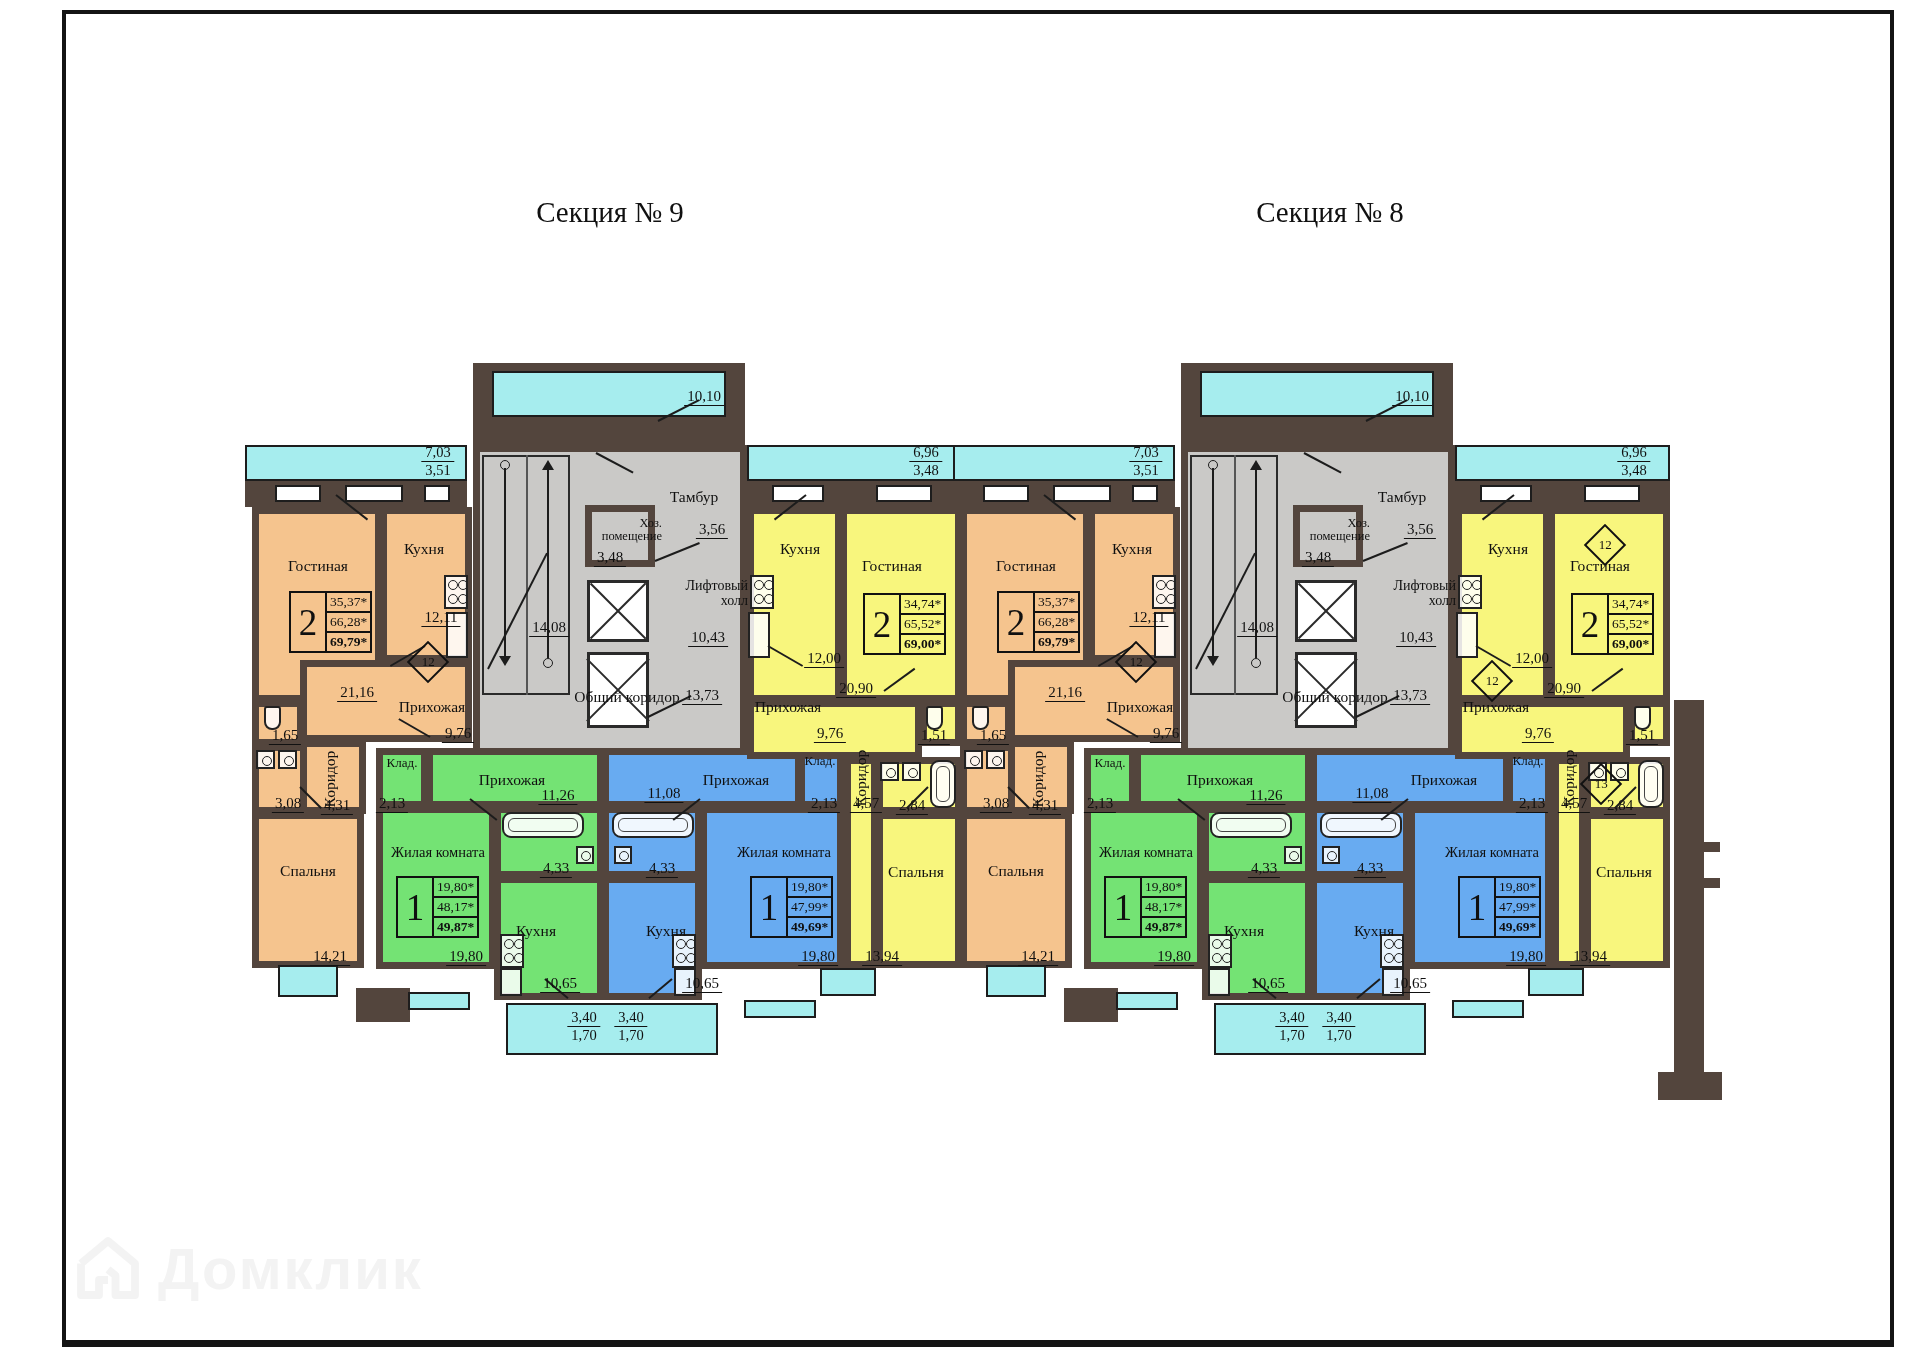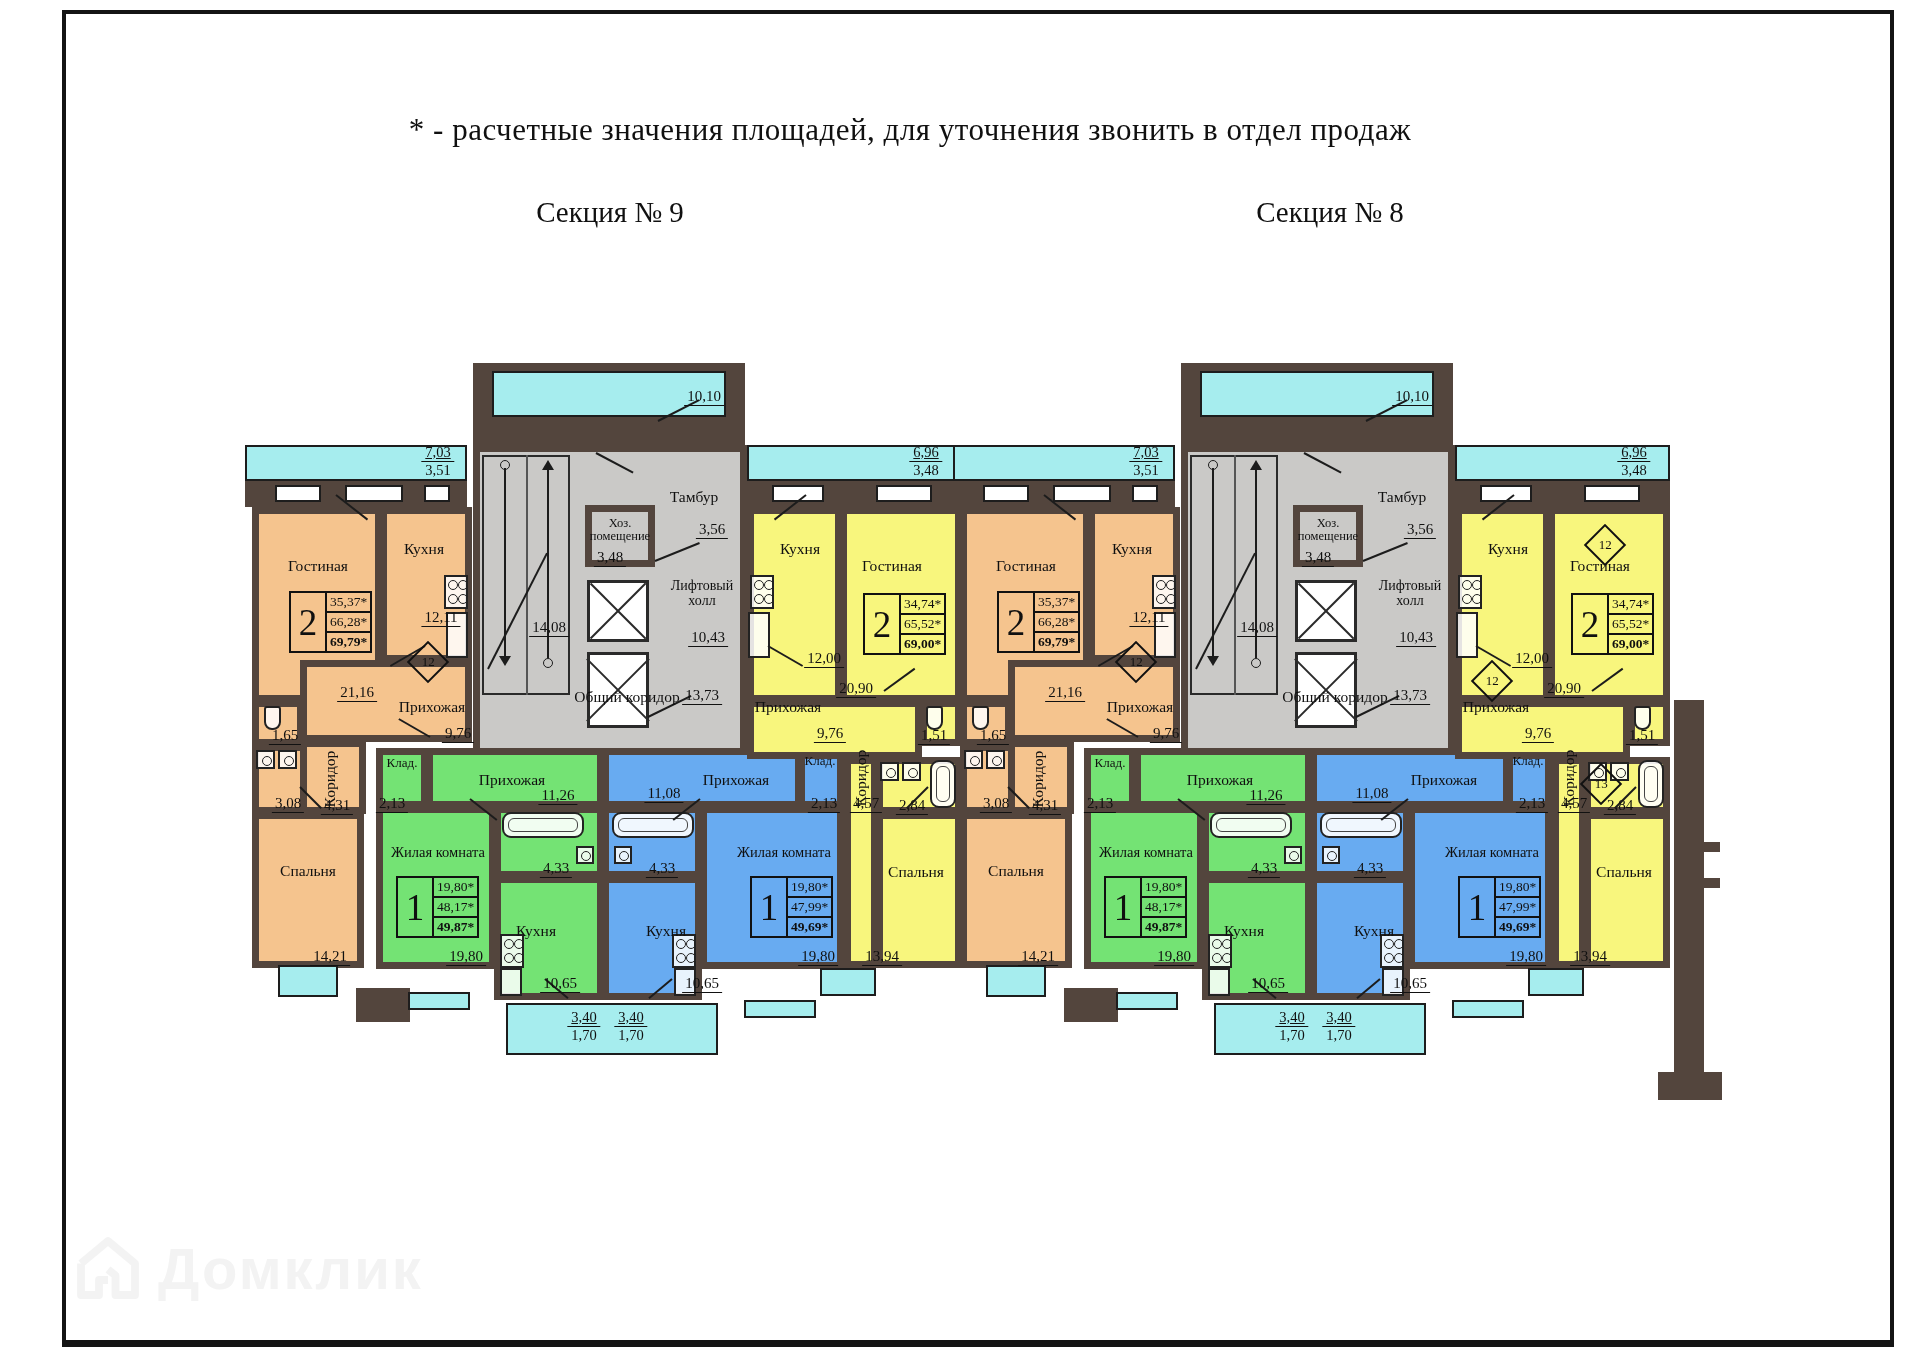--- a/index.html
+++ b/index.html
@@ -11,24 +11,24 @@
   #plan{position:absolute;left:0;top:0;width:1920px;height:1357px;}
   .room{position:absolute;box-sizing:border-box;}
   .room.solid{border:none;}
   .thin{border:2px solid #1d1d1d;}
   .wallb{position:absolute;background:#53453d;}
   .stairs{border:2px solid #2a2a2a;background:repeating-linear-gradient(to bottom,#cac9c7 0 11px,#767473 11px 12.5px);}
   .lift{border:3px solid #2a2a2a;background:#fff;}
   .xline{position:absolute;left:50%;top:50%;height:2px;background:#2a2a2a;transform-origin:center;}
   .lbl{position:absolute;transform:translate(-50%,-50%);font-size:15.5px;white-space:nowrap;line-height:1.05;}
   .lbl.rot{transform:translate(-50%,-50%) rotate(-90deg);}
-  .lbl.multi{white-space:normal;text-align:center;}
+  .lbl.multi{white-space:normal;text-align:right;}
   .dim{position:absolute;transform:translate(-50%,0);font-size:15px;border-bottom:1.5px solid #111;padding:0 3px;line-height:1.1;white-space:nowrap;}
   .frac{position:absolute;transform:translate(-50%,0);font-size:14.5px;text-align:center;line-height:1.15;}
-  .frac .t{display:block;border-bottom:1.5px solid #111;padding:0 4px;text-decoration:underline;}
+  .frac .t{display:block;border-bottom:1.5px solid #111;padding:0 4px;}
   .frac .b{display:block;}
   .badge{position:absolute;display:flex;border:2.5px solid #111;}
   .badge .num{width:30px;display:flex;align-items:center;justify-content:center;font-size:37px;border-right:2.5px solid #111;padding:0 2px;}
   .badge .vals{display:flex;flex-direction:column;}
   .badge .vals span{font-size:13.5px;padding:1px 3px;border-bottom:2px solid #111;white-space:nowrap;}
   .badge .vals span:last-child{border-bottom:none;font-weight:bold;}
   .dia{position:absolute;width:26px;height:26px;border:2px solid #111;transform:translate(-50%,-50%) rotate(45deg);display:flex;align-items:center;justify-content:center;}
   .dia span{transform:rotate(-45deg);font-size:13px;}
   .line{position:absolute;height:2px;background:#1c1c1c;transform-origin:0 50%;}
   .fix{position:absolute;box-sizing:border-box;}
@@ -40,21 +40,20 @@
   .tri{position:absolute;width:0;height:0;}
   .circ{position:absolute;width:8px;height:8px;border:1.5px solid #1c1c1c;border-radius:50%;background:transparent;}
   #watermark{position:absolute;left:72px;top:1232px;display:flex;align-items:center;gap:14px;color:#f3f3f3;}
   #watermark .wm-text{font-family:"Liberation Sans","DejaVu Sans",sans-serif;font-weight:bold;font-size:58px;letter-spacing:2px;}
 </style>
 </head>
 <body>
 
 <div id="canvas">
   <div id="frame"></div>
-  <div id="title">* -  расчетные значения площадей, для уточнения звонить в отдел продаж</div>
   <div class="sec-h" style="left:610px;top:196px;">Секция № 9</div>
   <div class="sec-h" style="left:1330px;top:196px;">Секция № 8</div>
   <div id="plan">
       <div class="room solid" style="left: 473px; top: 363px; width: 272px; height: 84px; background: rgb(83, 69, 61);"></div>
       <div class="room thin" style="left: 492px; top: 371px; width: 234px; height: 46px; background: rgb(166, 237, 238);"></div>
       <div class="room thin" style="left: 245px; top: 445px; width: 222px; height: 36px; background: rgb(166, 237, 238);"></div>
       <div class="room solid" style="left: 245px; top: 481px; width: 222px; height: 26px; background: rgb(83, 69, 61);"></div>
       <div class="room thin" style="left: 275px; top: 485px; width: 46px; height: 17px; background: rgb(255, 255, 255);"></div>
       <div class="room thin" style="left: 345px; top: 485px; width: 58px; height: 17px; background: rgb(255, 255, 255);"></div>
       <div class="room thin" style="left: 424px; top: 485px; width: 26px; height: 17px; background: rgb(255, 255, 255);"></div>

